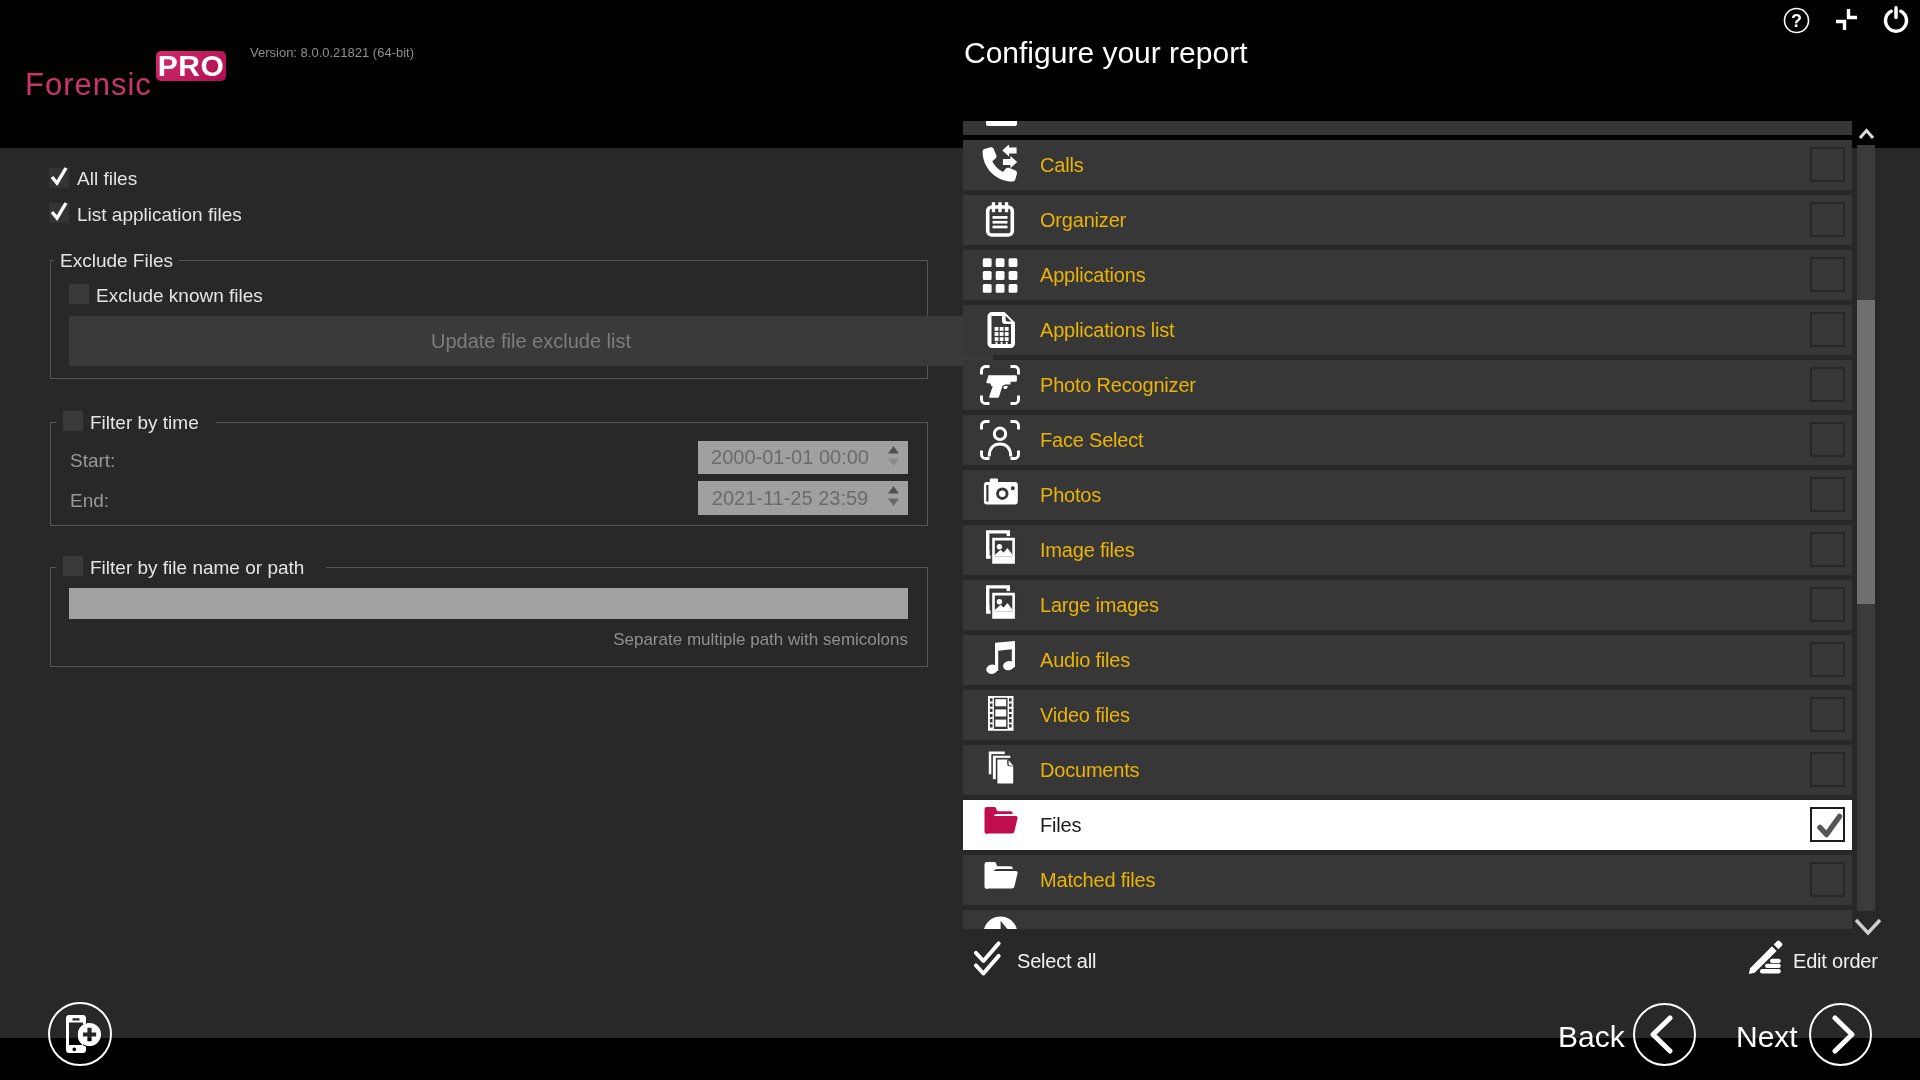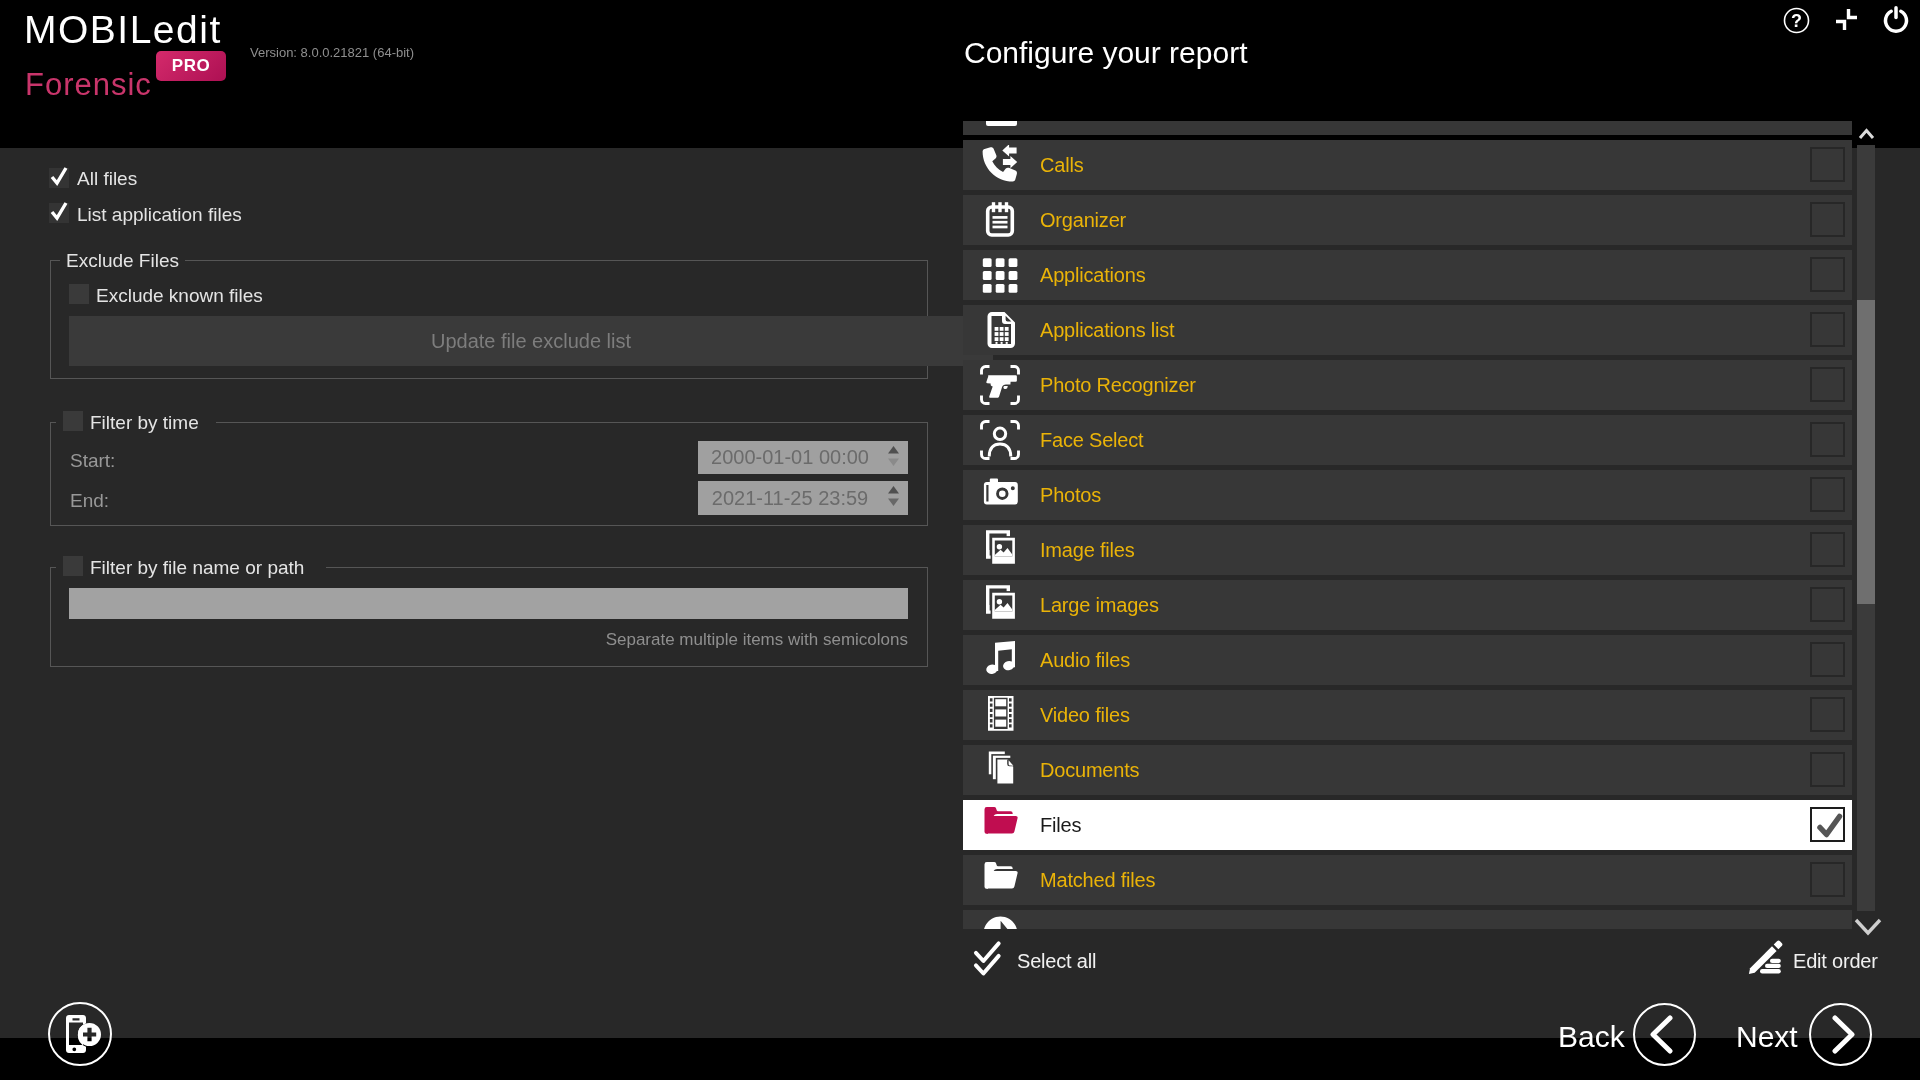--- a/index.html
+++ b/index.html
@@ -4,21 +4,21 @@
 * { margin:0; padding:0; box-sizing:border-box; }
 html,body { width:1920px; height:1080px; overflow:hidden; background:#000; }
 body { font-family:"Liberation Sans", sans-serif; position:relative; }
 .abs { position:absolute; }
 #topbar { position:absolute; left:0; top:0; width:1920px; height:100px; background:#000; }
 #content { position:absolute; left:0; top:100px; width:1920px; height:890px; background:#282828;margin-top:48px; }
 
 #logo1 { position:absolute; left:24px; top:8px; color:#fff; font-size:39px; letter-spacing:1.5px; font-weight:400; }
 #logo2 { position:absolute; left:25px; top:67px; color:#c9356b; font-size:31px; letter-spacing:1px; font-weight:400; }
 #probox { position:absolute; left:156px; top:51px; width:70px; height:30px; border-radius:5px;
-  background:linear-gradient(135deg,#d42a6b,#ad1053); color:#fff; font-size:17px; font-weight:700;
+  background:linear-gradient(135deg,#d42a6b,#ad1053); color:#fff; font-size:30px; font-weight:700;
   text-align:center; line-height:29px; letter-spacing:0.5px; }
 #version { position:absolute; left:250px; top:45px; color:#8f8f8f; font-size:13px; }
 #title { position:absolute; left:964px; top:36px; color:#fff; font-size:30px; font-weight:300; }
 
 .chk { position:absolute; width:20px; height:20px; background:#343434; }
 .chk svg { position:absolute; left:-1px; top:-4px; }
 .lbl { position:absolute; color:#e4e4e4; font-size:19px; }
 .glbl { position:absolute; color:#e4e4e4; font-size:19px; background:#282828; padding:0 6px; }
 .gbox { position:absolute; border:1px solid #565656; }
 .graylbl { position:absolute; color:#989898; font-size:19px; }
@@ -41,21 +41,20 @@
 
 #strack { position:absolute; left:1857px; top:145px; width:18px; height:766px; background:#3b3b3b; }
 #sthumb { position:absolute; left:1857px; top:300px; width:18px; height:304px; background:#6f6f6f; }
 
 .navtxt { position:absolute; color:#fff; font-size:30px; font-weight:300; }
 .seltxt { position:absolute; color:#f0f0f0; font-size:20px; letter-spacing:-0.2px; }
 .circbtn { position:absolute; border:2px solid #fff; border-radius:50%; }
 </style></head>
 <body>
 <div id="topbar">
-  <div id="logo1">MOBILedit</div>
   <div id="logo2">Forensic</div>
   <div id="probox">PRO</div>
   <div id="version">Version: 8.0.0.21821 (64-bit)</div>
   <div id="title">Configure your report</div>
   <svg class="abs" style="left:1783px;top:7px" width="27" height="27" viewBox="0 0 27 27">
     <circle cx="13.5" cy="13.5" r="12" fill="none" stroke="#fff" stroke-width="1.6"></circle>
     <text x="13.5" y="20" font-size="18" font-weight="700" fill="#fff" text-anchor="middle" font-family="Liberation Sans">?</text>
   </svg>
   <svg class="abs" style="left:1833px;top:6px" width="27" height="27" viewBox="0 0 27 27">
     <path d="M15.5 3 L15.5 11.5 L24 11.5" fill="none" stroke="#fff" stroke-width="3.4"></path>
@@ -75,21 +74,21 @@
     </div>
   <div class="lbl" style="left:77px;top:20px">All files</div>
   <div class="chk" style="left:49px;top:55px">
       <svg width="22" height="26" viewBox="0 0 22 26">
         <path d="M4 13 L9 19 L18 4" fill="none" stroke="#fff" stroke-width="3.4"></path>
       </svg>
     </div>
   <div class="lbl" style="left:77px;top:56px">List application files</div>
 
   <div class="gbox" style="left:50px;top:112px;width:878px;height:119px"></div>
-  <div class="glbl" style="left:60px;top:102px">Exclude Files</div>
+  <div class="glbl" style="left:54px;top:102px">Exclude Files</div>
   <div class="chk" style="left:69px;top:136px;background:#3a3a3a"></div>
   <div class="lbl" style="left:96px;top:137px">Exclude known files</div>
   <div id="updbtn">Update file exclude list</div>
 
   <div class="gbox" style="left:50px;top:274px;width:878px;height:104px"></div>
   <div style="position:absolute;left:56px;top:263px;width:160px;height:22px;background:#282828"></div>
   <div class="chk" style="left:63px;top:263px;background:#3a3a3a"></div>
   <div class="lbl" style="left:90px;top:264px">Filter by time</div>
   <div class="graylbl" style="left:70px;top:302px">Start:</div>
   <div class="dinput" style="top:293px">2000-01-01 00:00
@@ -104,21 +103,21 @@
         <path d="M6.5 1 L12 8.5 L1 8.5 Z" fill="#4f4f4f"></path>
         <path d="M1 13.5 L12 13.5 L6.5 21 Z" fill="#686868"></path>
       </svg>
   </div>
 
   <div class="gbox" style="left:50px;top:419px;width:878px;height:100px"></div>
   <div style="position:absolute;left:56px;top:408px;width:270px;height:22px;background:#282828"></div>
   <div class="chk" style="left:63px;top:408px;background:#3a3a3a"></div>
   <div class="lbl" style="left:90px;top:409px">Filter by file name or path</div>
   <div id="txtinput"></div>
-  <div id="hint">Separate multiple items with semicolons</div>
+  <div id="hint">Separate multiple path with semicolons</div>
 </div>
 
 <div class="partial" style="top:120.6px;height:14.6px">
   <div style="position:absolute;left:23px;top:0.4px;width:31px;height:5px;background:#fff;border-radius:0 0 2px 2px"></div>
 </div>
 <div class="row" style="top:140.4px">
     <div class="ric"><svg width="40" height="40" viewBox="0 0 40 40">
 <g fill="#fff">
  <path transform="translate(2.6,2.2) scale(0.0672)" d="M164.9 24.6c-7.7-18.6-28-28.5-47.4-23.2l-88 24C12.1 30.2 0 46 0 64 0 311.4 200.6 512 448 512c18 0 33.8-12.1 38.6-29.5l24-88c5.3-19.4-4.6-39.7-23.2-47.4l-96-40c-16.3-6.8-35.2-2.1-46.3 11.6L304.7 368C234.3 334.7 177.3 277.7 144 207.3L192.3 167c13.7-11.2 18.4-30 11.6-46.3l-40-96z"></path>
  <path d="M22.3 5.4 L29.1 -0.8 L29.1 2.4 L36.6 2.4 L36.6 8.4 L29.1 8.4 L29.1 11.6 Z"></path>

